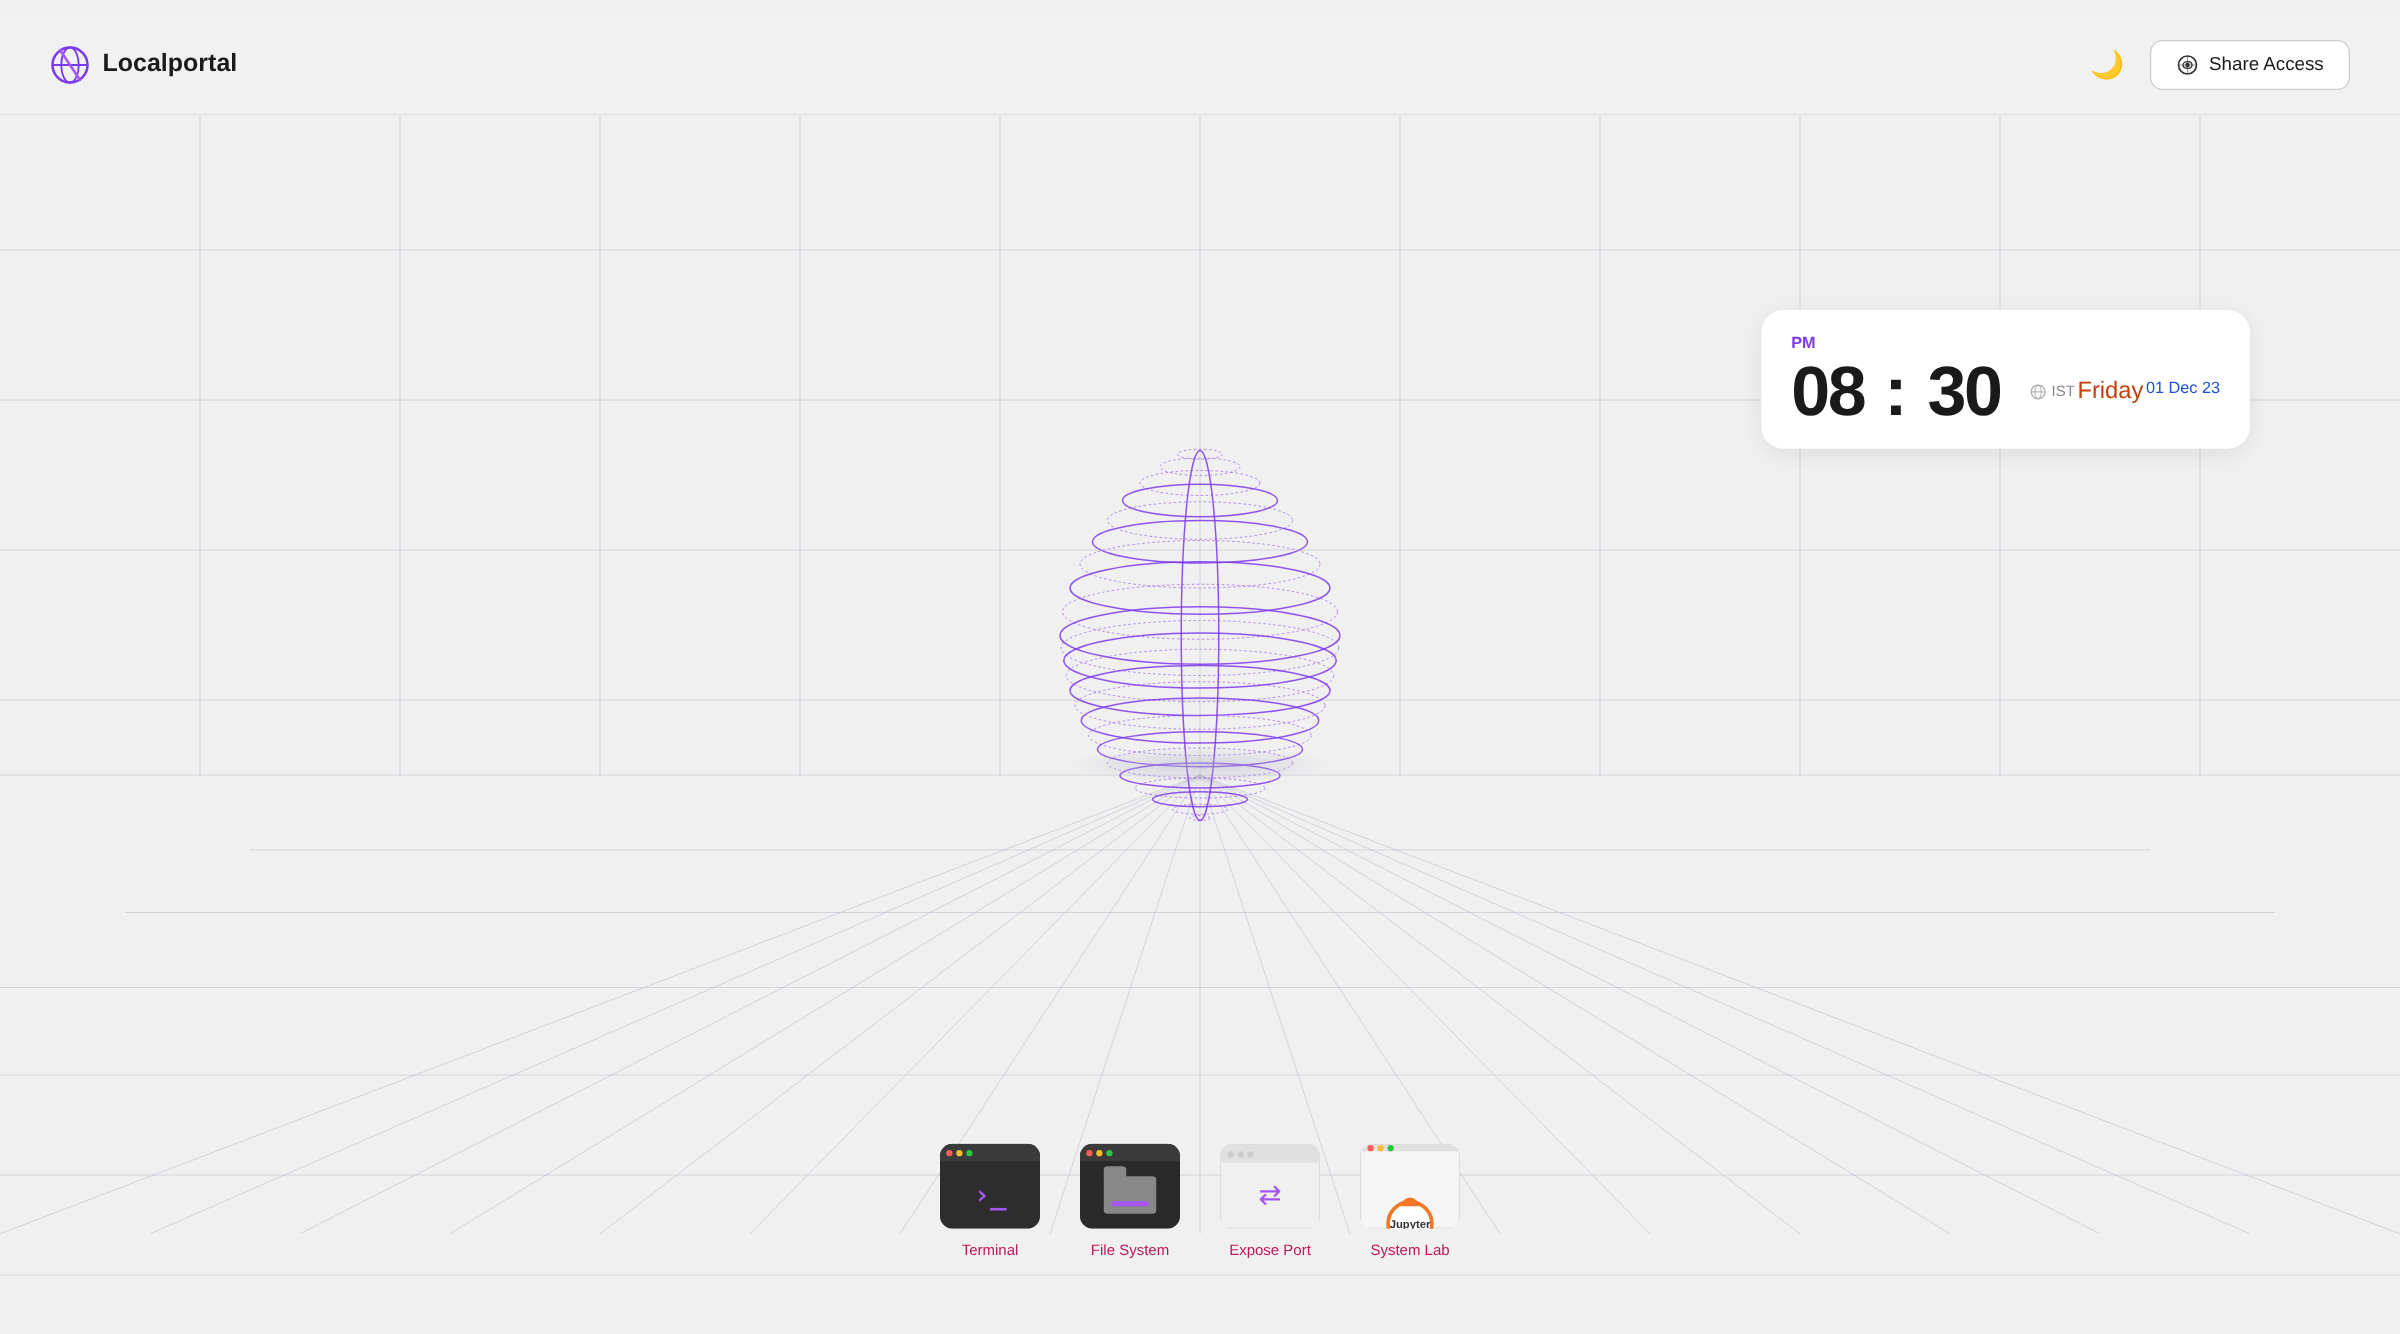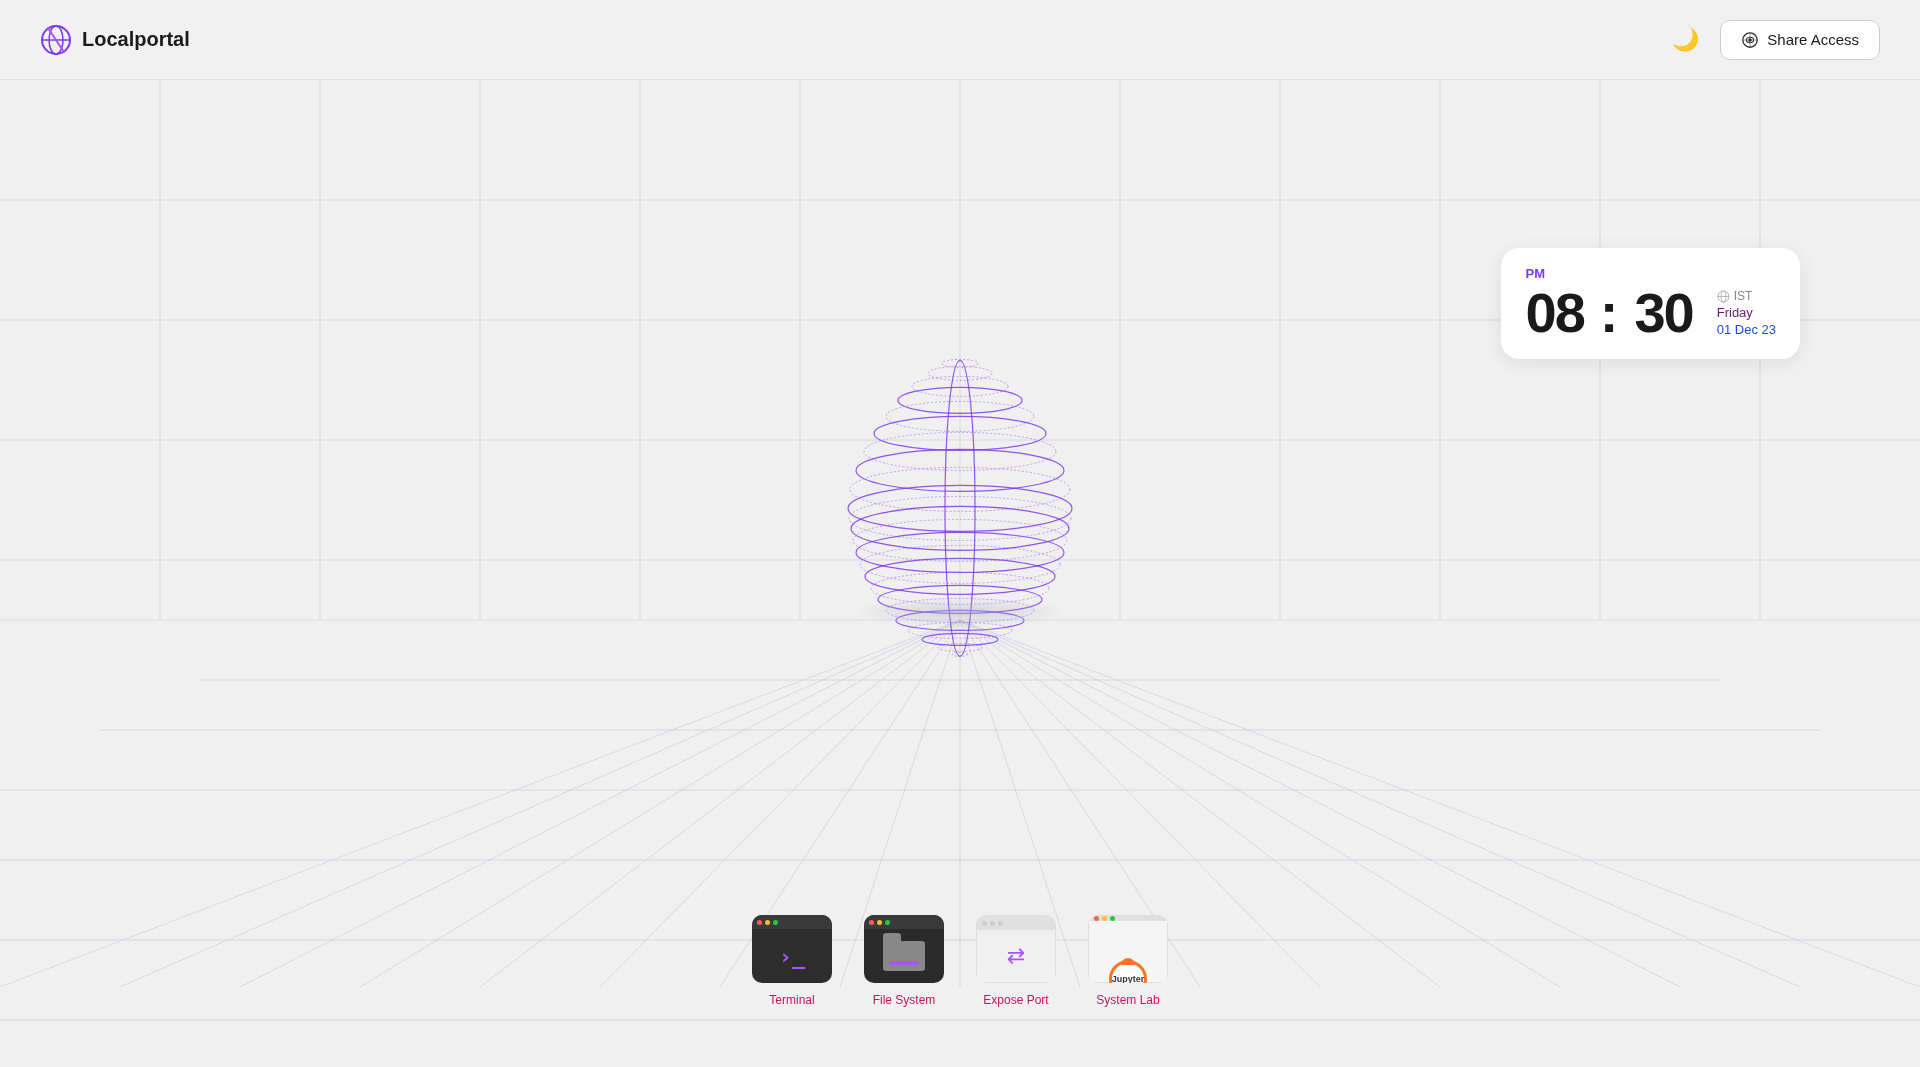--- a/index.html
+++ b/index.html
@@ -15,21 +15,21 @@
     
     .grid-bg {
       position: absolute;
       top: 0; left: 0; right: 0; bottom: 0;
       pointer-events: none;
     }
 
     
     .header {
       position: absolute;
-      top: 0; left: 0; right: 0;
+      top: 12px; left: 0; right: 0;
       height: 80px;
       display: flex;
       align-items: center;
       justify-content: space-between;
       padding: 0 40px;
       z-index: 10;
       background: rgba(240,240,240,0.95);
       border-bottom: 1px solid #e0e0e0;
     }
 
@@ -130,42 +130,42 @@
     .clock-colon {
       font-size: 56px;
       font-weight: 700;
       color: #1a1a1a;
       margin: 0 4px;
       line-height: 1;
     }
 
     .clock-info {
       display: flex;
-      flex-direction: column;
+      flex-direction: row;
       margin-left: 12px;
       gap: 2px;
     }
 
     .clock-timezone {
       display: flex;
       align-items: center;
       gap: 4px;
       font-size: 12px;
       color: #888;
     }
 
     .clock-date {
       font-size: 13px;
       color: #1d4ed8;
       font-weight: 500;
     }
 
     .clock-day {
-      font-size: 13px;
-      color: #701a75;
+      font-size: 19px;
+      color: #c2410c;
     }
 
     
     .sphere-container {
       position: absolute;
       top: 50%;
       left: 50%;
       transform: translate(-50%, -58%);
       width: 320px;
       height: 320px;

